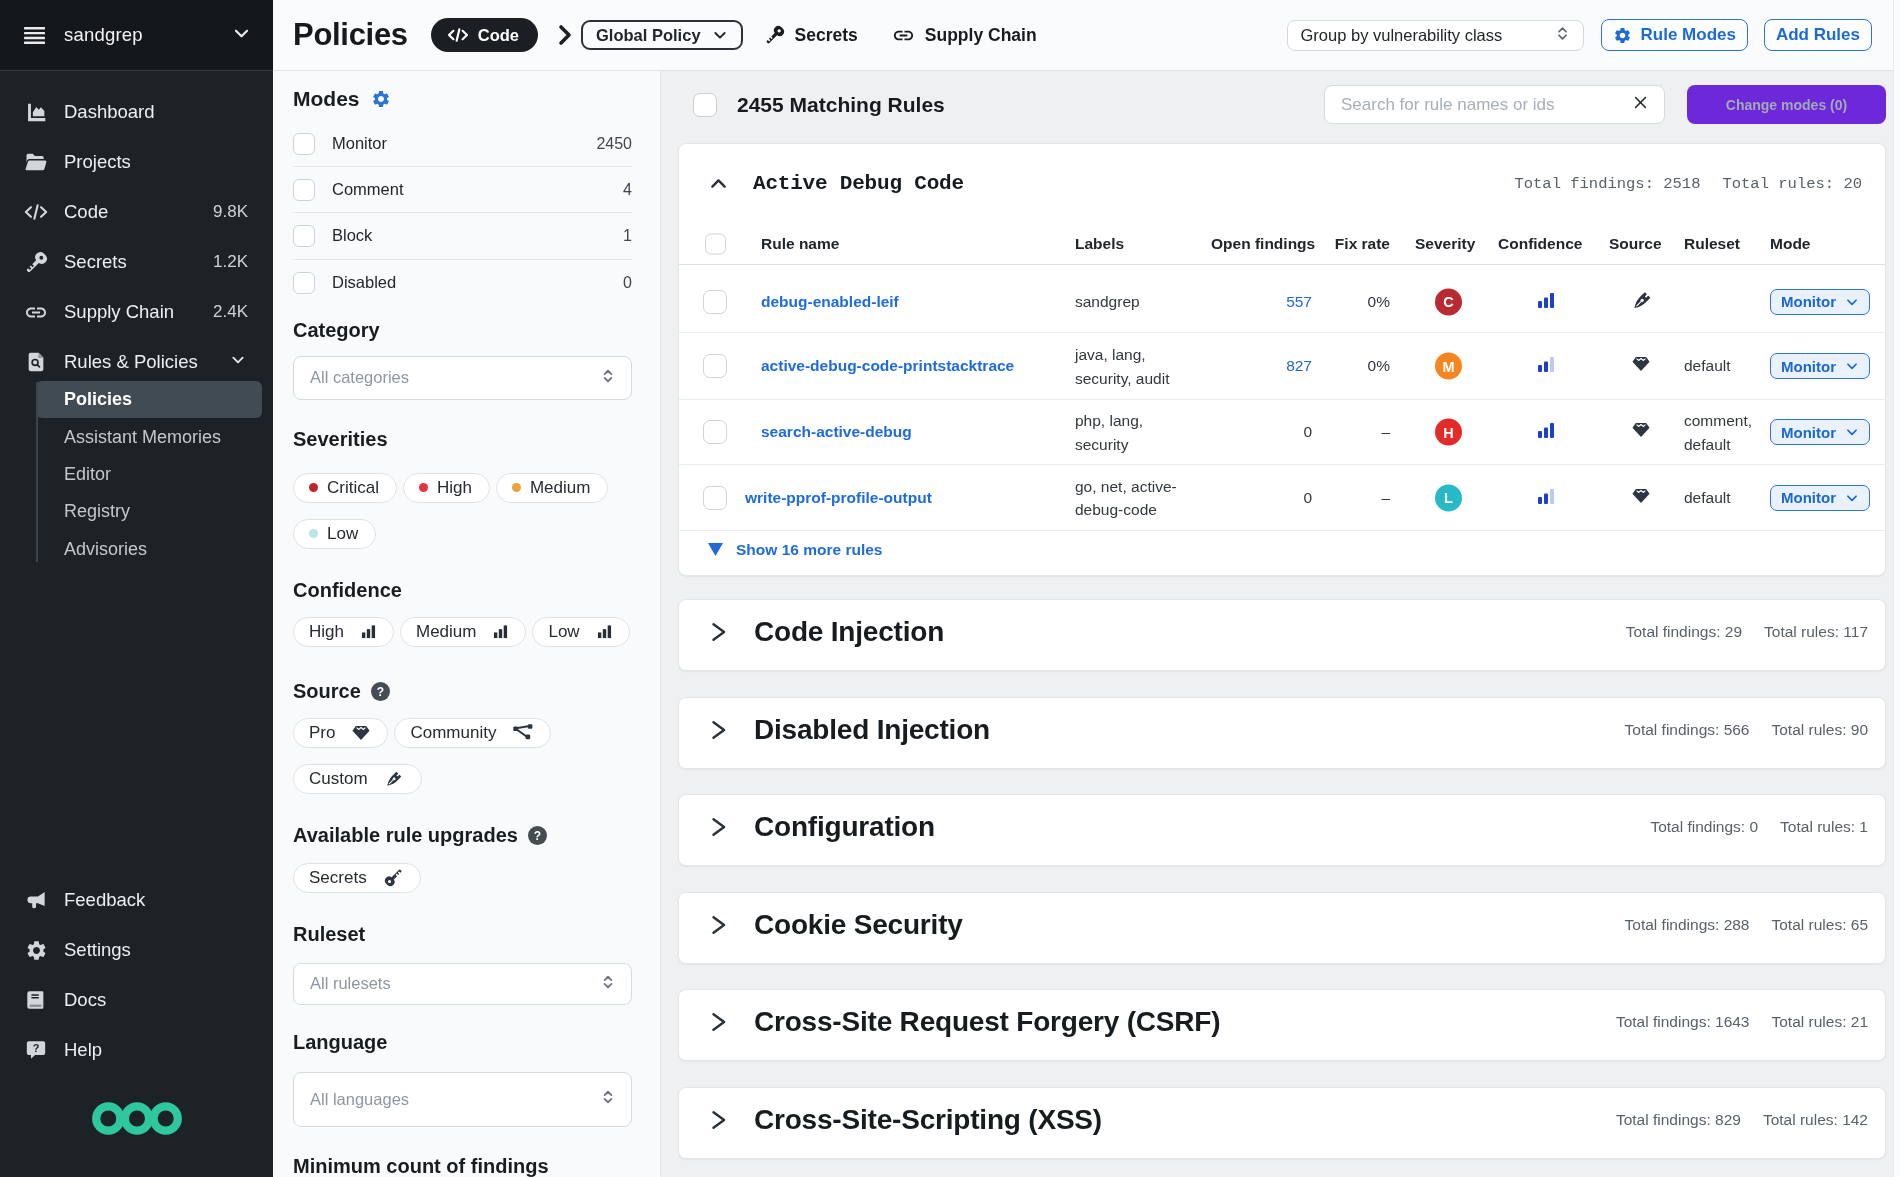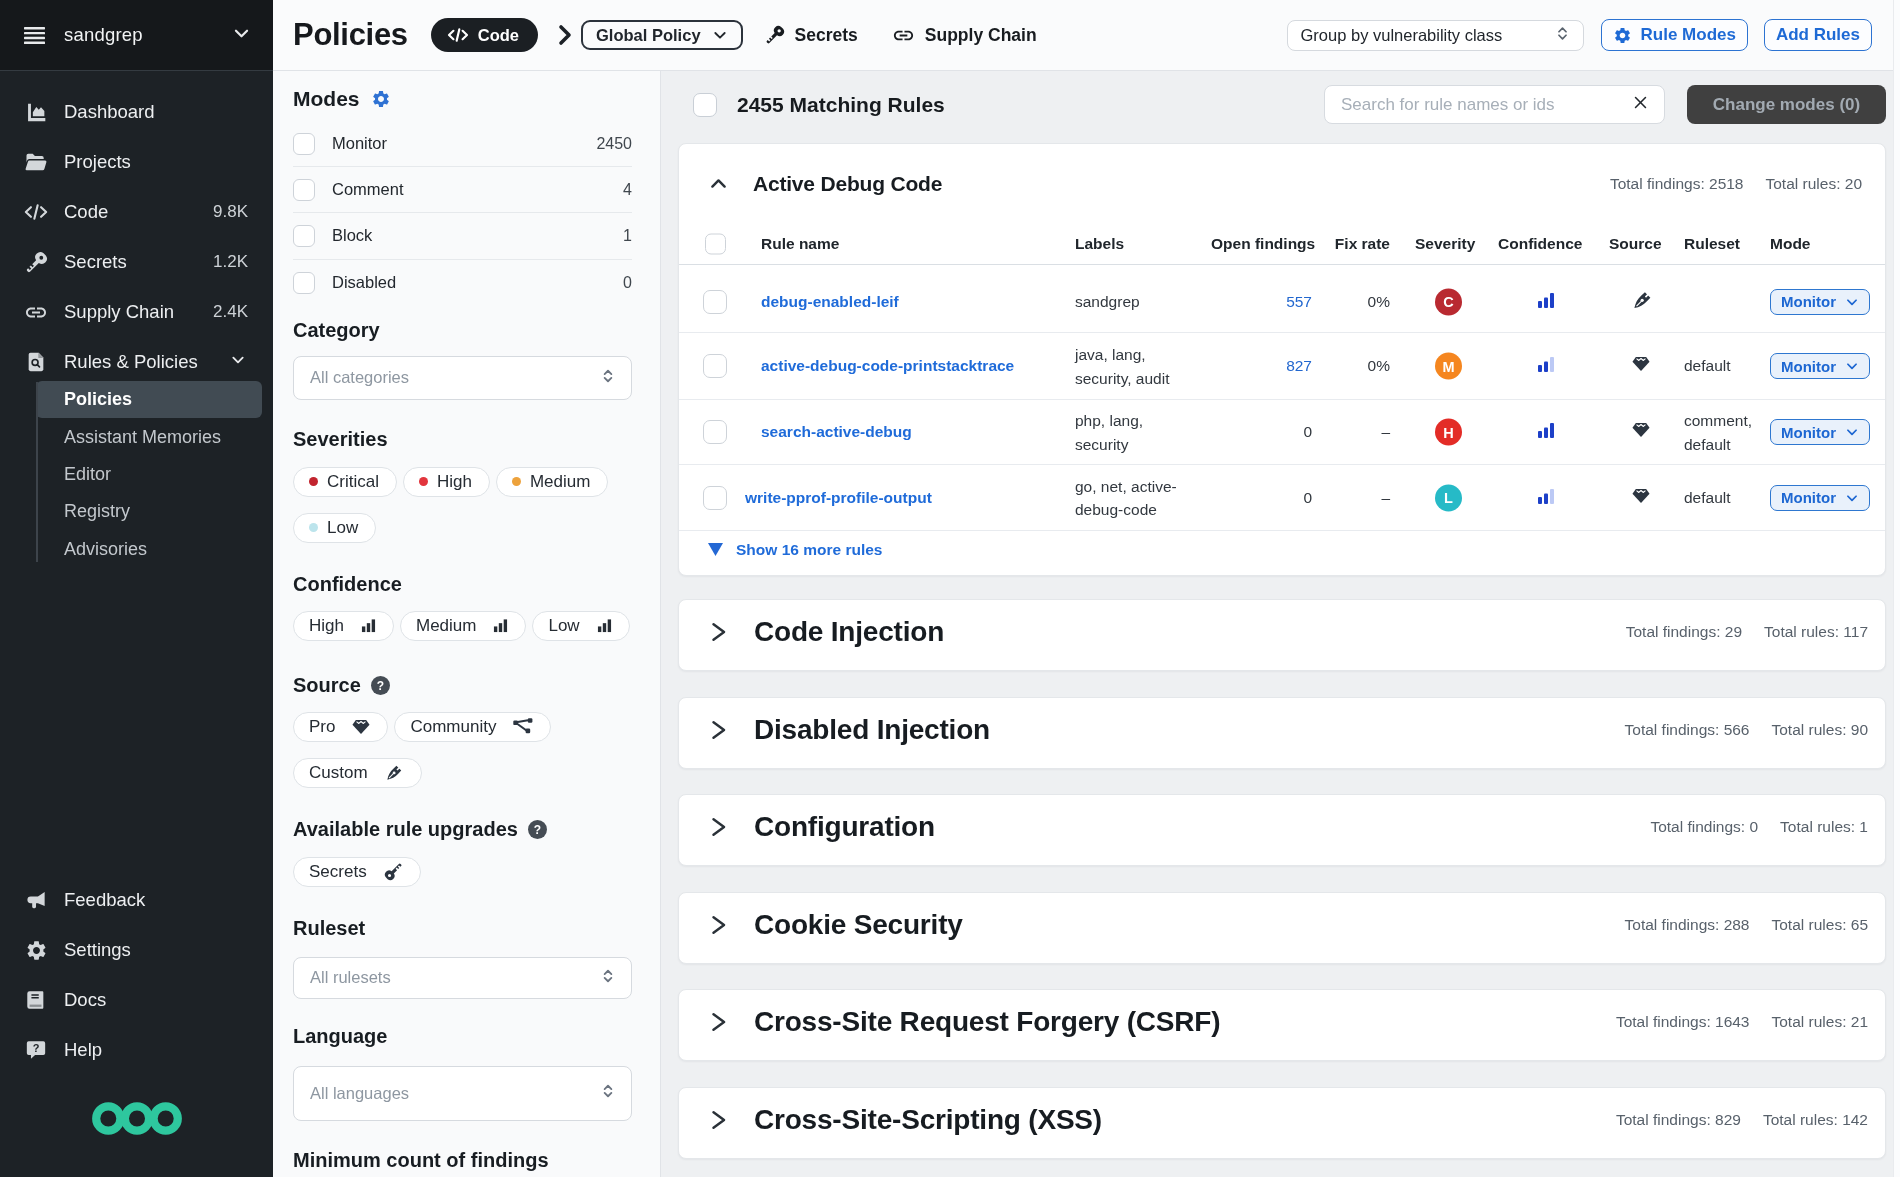--- a/index.html
+++ b/index.html
@@ -55,30 +55,30 @@
 .dot { width:9px; height:9px; border-radius:50%; flex:none; }
 .qm { width:19px; height:19px; border-radius:50%; background:#454c54; color:#fff; font-size:12px; font-weight:700; display:flex; align-items:center; justify-content:center; }
 
 
 .main { position:absolute; left:661px; top:71px; right:0; bottom:0; background:#eef0f2; padding:13px 14px 0 17px; overflow:hidden; }
 .toolbar { height:39px; display:flex; align-items:center; margin-top:1px; }
 .cb2 { width:24px; height:24px; border:1px solid #c9cfd6; border-radius:7px; background:#fff; margin-left:15px; flex:none; }
 .mtitle { margin-left:20px; font-size:21px; font-weight:700; color:#171b1f; }
 .search { margin-left:auto; width:341px; height:39px; background:#fff; border:1px solid #d7dbe0; border-radius:8px; display:flex; align-items:center; padding:0 15px 0 16px; font-size:17px; color:#a7afb8; }
 .search .x { margin-left:auto; }
-.chmodes { margin-left:22px; width:199px; height:39px; background:#404040; border-radius:8px; display:flex; align-items:center; justify-content:center; font-size:17px; font-weight:600; color:#a2aab2; }
+.chmodes { margin-left:22px; width:199px; height:39px; background:#6d28d9; border-radius:8px; display:flex; align-items:center; justify-content:center; font-size:14px; font-weight:600; color:#a2aab2; }
 
 .card { position:relative; background:#fff; border:1px solid #e4e7ea; border-radius:8px; box-shadow:0 1px 2px rgba(16,24,40,.05); }
 .card1 { margin-top:19px; height:433px; margin-bottom:23px; }
 .ccard { height:72px; margin-bottom:25.5px; display:flex; align-items:center; padding:0 17px 0 29px; }
 .ccard .tt { margin-left:24px; font-size:28px; font-weight:700; color:#171c21; letter-spacing:-.2px; }
 .ccard > * { position:relative; top:-3px; }
 .totals { margin-left:auto; display:flex; gap:22px; font-size:15.5px; color:#58616b; }
 
-.c1head { height:77px; display:flex; align-items:center; padding:8px 23px 0 29px; }
+.c1head { height:77px; display:flex; align-items:center; padding:8px 23px 0 29px;font-family:Liberation Mono, monospace; }
 .c1head .tt { margin-left:24px; font-size:21px; font-weight:700; color:#171c21; letter-spacing:-.2px; }
 .c1head > * { position:relative; top:-3px; }
 .thead { position:relative; height:44px; border-bottom:1px solid #dadfe4; }
 .thead .hc { position:absolute; top:calc(50% + 1.5px); transform:translateY(-50%); font-size:15.5px; font-weight:700; color:#20262c; white-space:nowrap; }
 .trow { position:relative; border-bottom:1px solid #e8ebef; }
 .trow.r1 .cell { top:calc(50% + 3px); }
 .cell { position:absolute; top:50%; transform:translateY(-50%); font-size:15.5px; color:#32383f; white-space:nowrap; }
 .rlink { font-weight:700; color:#1f6bd9; font-size:15.5px; }
 .bluenum { color:#2267cf; }
 .sevc { width:27px; height:27px; border-radius:50%; color:#fff; font-size:14.5px; font-weight:700; display:flex; align-items:center; justify-content:center; }
@@ -266,21 +266,21 @@
         </div>
     </div>
     <div class="fhead2" style="margin-top:12px">Category</div>
     <div class="fsel">All categories
       <span class="ud"><svg width="18" height="18" viewBox="0 0 24 24" fill="none" stroke="#6b7480" stroke-width="2.4" stroke-linecap="round" stroke-linejoin="round">
             <polyline points="7.5,9.5 12,5 16.5,9.5"></polyline>
             <polyline points="7.5,14.5 12,19 16.5,14.5"></polyline>
           </svg></span>
     </div>
     <div class="fhead2" style="margin-top:27px">Severities</div>
-    <div class="chips" style="margin-top:14px">
+    <div class="chips" style="margin-top:20px">
       <span class="chip"><span class="dot" style="background:#c2242e"></span>Critical</span>
       <span class="chip"><span class="dot" style="background:#e2353d"></span>High</span>
       <span class="chip"><span class="dot" style="background:#eda23c"></span>Medium</span>
       <span class="chip"><span class="dot" style="background:#bce4ec"></span>Low</span>
     </div>
     <div class="fhead2" style="margin-top:29px">Confidence</div>
     <div class="chips" style="margin-top:13px">
       <span class="chip">High <svg width="15" height="15" viewBox="0 0 16 16">
             <g fill="#272d34">
               <rect x="1" y="9" width="3.6" height="6"></rect>

